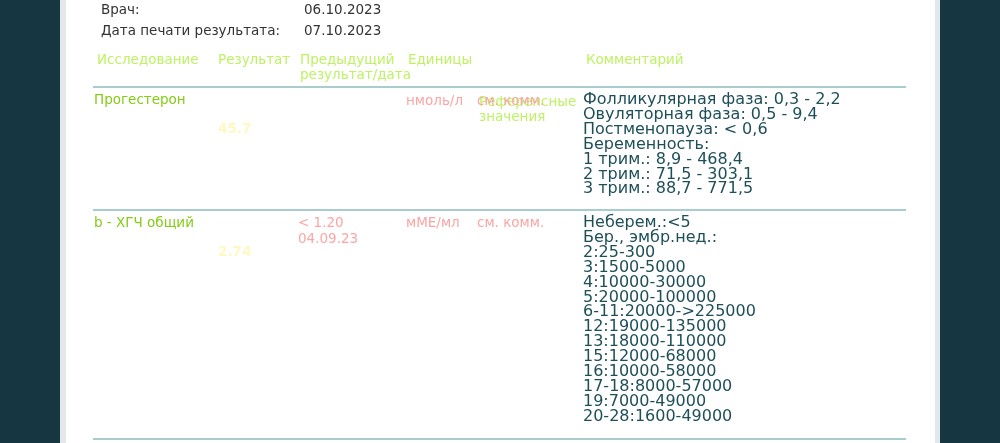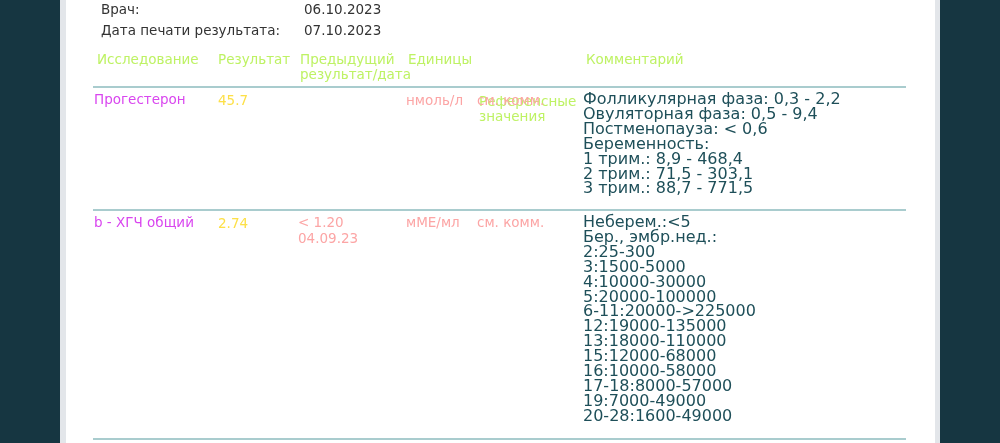--- a/index.html
+++ b/index.html
@@ -42,22 +42,22 @@
       width: 813px;
       height: 2px;
       background: #a9ccce;
     }
     .cell {
       position: absolute;
       font-size: 13.5px;
       line-height: 15px;
       white-space: nowrap;
     }
-    .test-name { color: #d946ef; }
-    .result { color: #fde047; font-weight: normal; }
+    .test-name { color: #84cc16; }
+    .result { color: #fef9c3; font-weight: bold; margin-top: 28px; }
     .plain { color: #fca5a5; }
     .comment {
       position: absolute;
       left: 583px;
       font-size: 16px;
       line-height: 14.9px;
       color: #1e4f59;
     }
     .comment div { white-space: nowrap; }
   </style>

